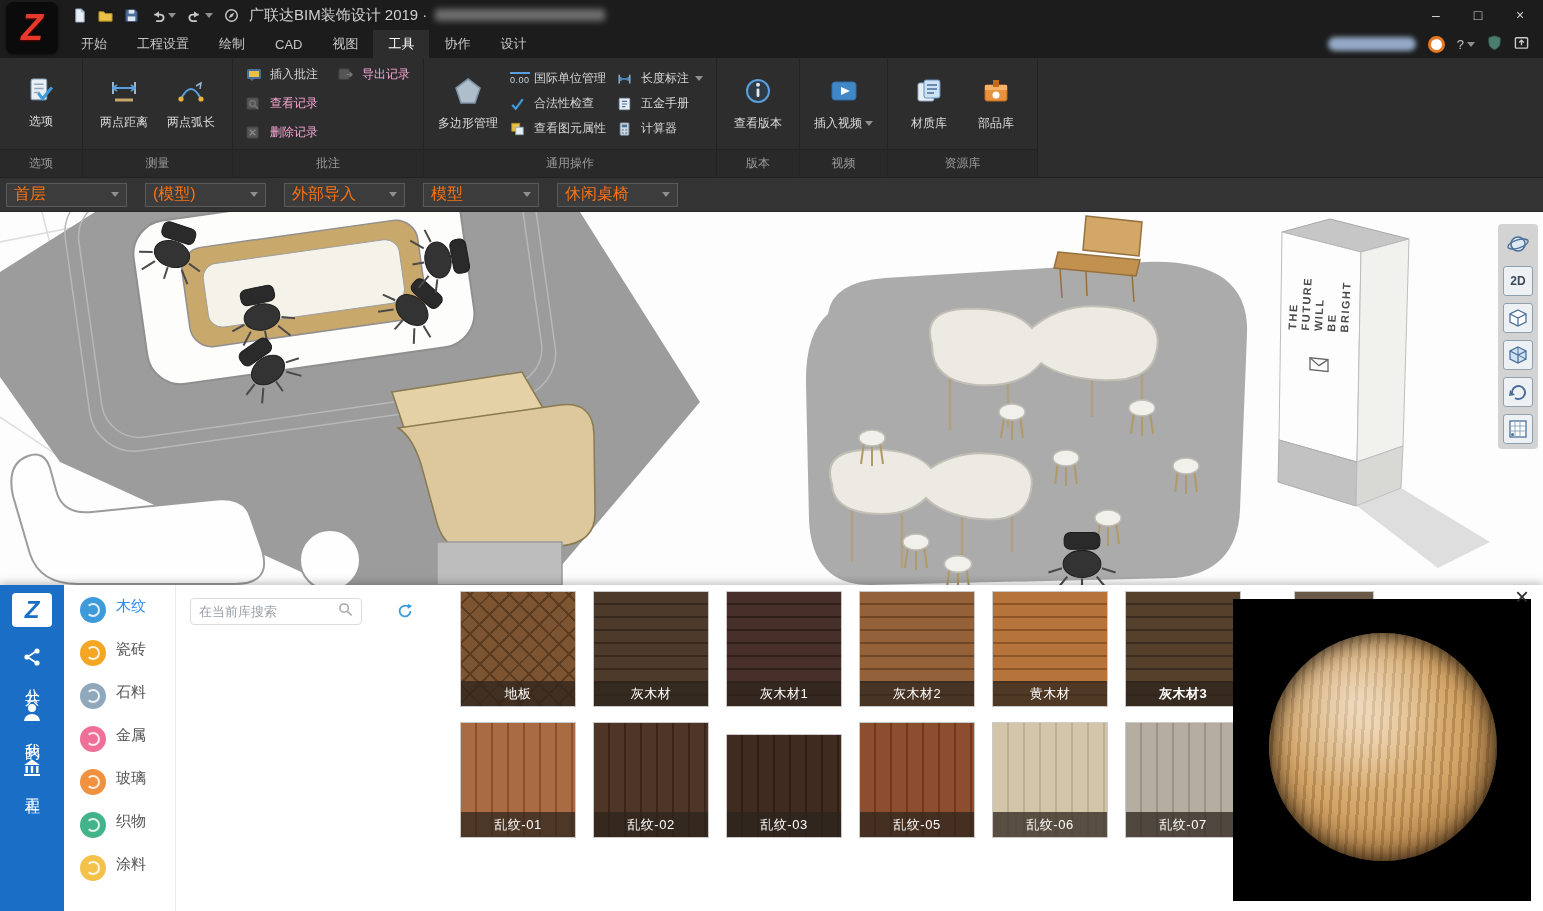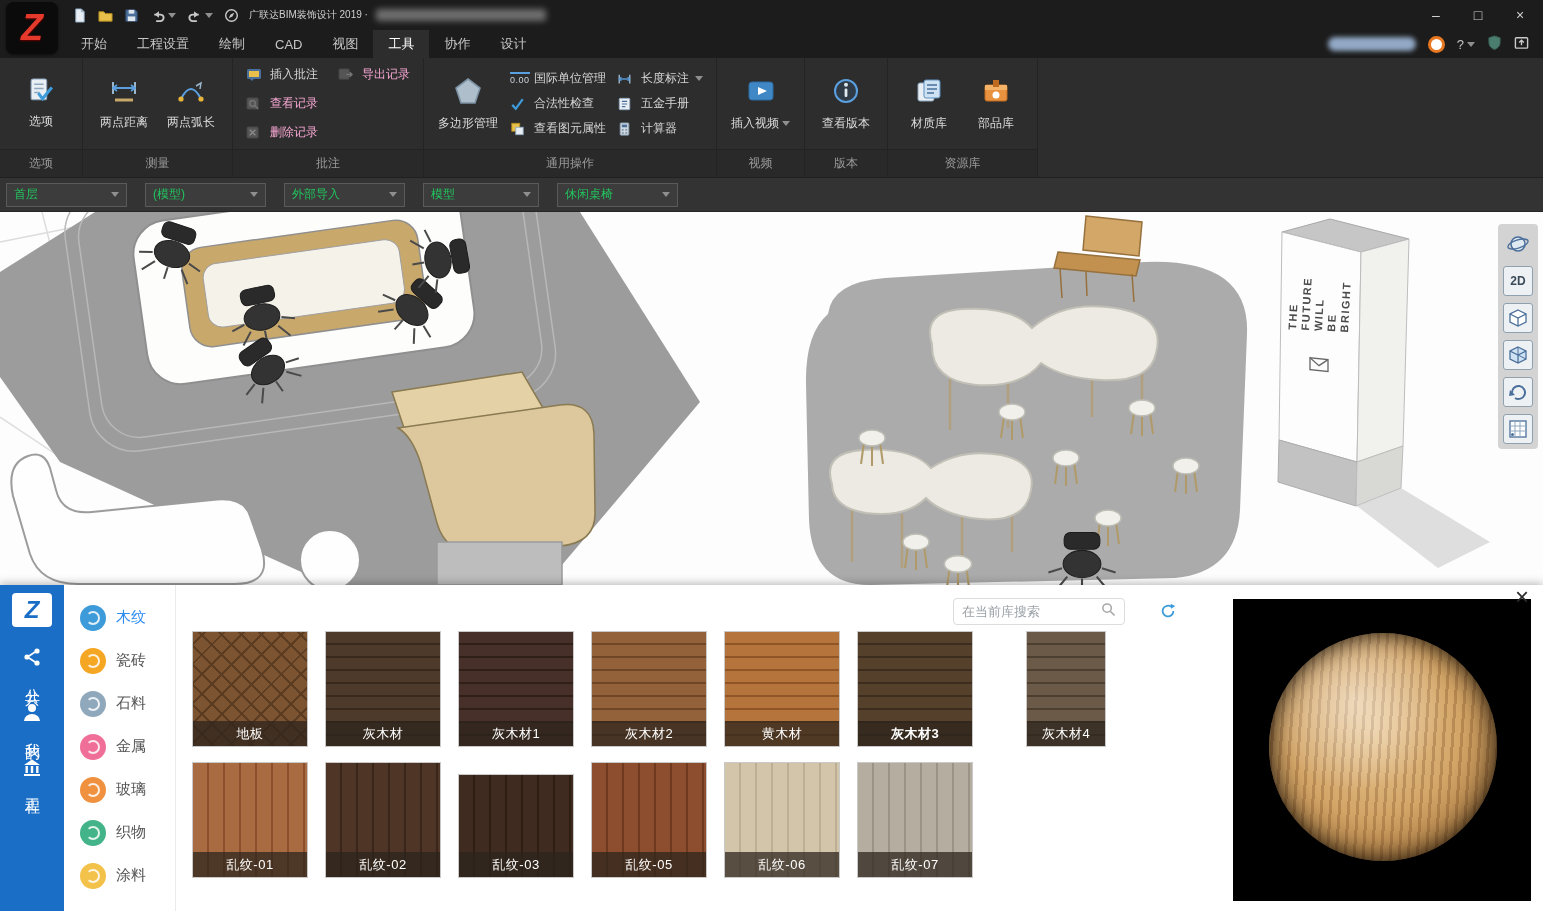--- a/index.html
+++ b/index.html
@@ -6,21 +6,21 @@
   html,body{width:1543px;height:911px;overflow:hidden;background:#fff;
     font-family:"Liberation Sans","DejaVu Sans",sans-serif}
   #app{position:relative;width:1543px;height:911px;background:#fff}
 
   
   .titlebar{position:absolute;left:0;top:0;width:100%;height:30px;background:#1c1c1c;
     display:flex;align-items:center;color:#c9c9c9;font-size:13px;z-index:20}
   .qat{display:flex;align-items:center;gap:11px;margin-left:72px}
   .qat .ic{display:flex;align-items:center;gap:2px;cursor:pointer}
   .caret-down{width:0;height:0;border-left:4px solid transparent;border-right:4px solid transparent;border-top:5px solid #8f8f8f}
-  .apptitle{margin-left:10px;display:flex;align-items:center;gap:8px;color:#cfcfcf;font-size:10px}
+  .apptitle{margin-left:10px;display:flex;align-items:center;gap:8px;color:#cfcfcf;font-size:15px}
   .blurbox{width:170px;height:12px;background:#8a8a8a;border-radius:3px;filter:blur(3px);opacity:.75}
   .wincontrols{margin-left:auto;display:flex;align-items:center;gap:8px;margin-right:6px}
   .winbtn{width:34px;height:26px;display:flex;align-items:center;justify-content:center;color:#cfcfcf;font-size:14px;cursor:pointer}
 
   
   .logo{position:absolute;left:6px;top:2px;width:52px;height:52px;background:#0b0b0b;border-radius:8px;
     z-index:40;display:flex;align-items:center;justify-content:center;box-shadow:0 1px 3px rgba(0,0,0,.6)}
   .logo span{color:#e4392b;font-size:36px;font-weight:bold;font-style:italic;text-shadow:0 1px 2px #600}
 
   
@@ -46,21 +46,21 @@
     cursor:pointer;border-radius:2px;white-space:nowrap}
   .smallbtn.disabled{color:#f9a8d4}
   .smallcol{display:flex;flex-direction:column;justify-content:center}
   .annotation-grid{display:grid;grid-template-columns:auto auto;grid-auto-rows:26px;align-content:center;column-gap:12px}
   .ic16{width:18px;height:16px;display:flex;align-items:center;justify-content:flex-start;flex-shrink:0}
   .unit-ic{font-size:9px;color:#c9d4de;line-height:1;padding-top:2px;border-top:2px solid #5aa0e0;letter-spacing:.5px}
 
   
   .selrow{position:absolute;left:0;top:178px;width:100%;height:34px;background:#333333;display:flex;
     align-items:center;gap:18px;padding-left:6px;border-bottom:1px solid #262626;z-index:15}
-  .dropdown{width:121px;height:24px;background:#3c3c3c;border:1px solid #5a5a5a;color:#22c55e;font-size:12px;
+  .dropdown{width:121px;height:24px;background:#3c3c3c;border:1px solid #5a5a5a;color:#f97316;font-size:16px;
     display:flex;align-items:center;justify-content:space-between;padding:0 7px;cursor:pointer;white-space:nowrap}
 
   
   .viewport{position:absolute;left:0;top:212px;width:1543px;height:373px;background:#fdfdfd;overflow:hidden}
   .viewport svg{display:block}
   .viewtools{position:absolute;right:5px;top:12px;width:40px;background:rgba(176,176,176,.55);
     border-radius:4px;display:flex;flex-direction:column;align-items:center;padding:5px 0;gap:7px}
   .vtbtn{width:30px;height:30px;display:flex;align-items:center;justify-content:center;background:#eef1f4;
     border:1px solid #8fa0ae;border-radius:3px;font-size:12px;font-weight:bold;color:#3a4a58;cursor:pointer}
   .vtbtn.flat{background:transparent;border-color:transparent}
@@ -69,27 +69,27 @@
   .matpanel{position:absolute;left:0;top:585px;width:100%;height:326px;background:#ffffff;display:flex;
     z-index:30;box-shadow:0 -2px 8px rgba(0,0,0,.25)}
   .bluebar{width:64px;background:#1b6ec6;display:flex;flex-direction:column;align-items:center;flex-shrink:0}
   .bluelogo{width:40px;height:34px;background:#fff;border-radius:4px;margin:8px 0 10px;display:flex;
     align-items:center;justify-content:center;color:#1b6ec6;font-weight:bold;font-size:24px;font-style:italic}
   .bnav{width:100%;padding:10px 0;display:flex;flex-direction:column;align-items:center;gap:5px;color:#fff;cursor:pointer}
   .bnav .vtext{writing-mode:vertical-rl;font-size:15px;letter-spacing:3px}
 
   .catlist{width:112px;background:#fff;border-right:1px solid #ebebeb;padding-top:12px;display:flex;
     flex-direction:column;gap:2px;flex-shrink:0}
-  .catitem{height:41px;display:flex;align-items:center;gap:10px;padding-left:16px;cursor:pointer;font-size:15px;color:#555}
+  .catitem{height:41px;display:flex;align-items:flex-start;gap:10px;padding-left:16px;cursor:pointer;font-size:15px;color:#555}
   .catitem.selected .catlabel{color:#2d8cf0}
   .caticon{width:26px;height:26px;border-radius:50%;position:relative;flex-shrink:0}
   .caticon::after{content:"";position:absolute;inset:6px;border:2px solid rgba(255,255,255,.85);
     border-radius:50%;border-left-color:transparent}
 
-  .matmain{flex:1;display:flex;flex-direction:column;padding:6px 10px 0 14px;min-width:0}
+  .matmain{flex:1;display:flex;flex-direction:row;padding:6px 10px 0 14px;min-width:0}
   .mathead{height:40px;display:flex;align-items:center;justify-content:flex-end;gap:32px;padding-right:42px;flex-shrink:0}
   .searchbox{width:172px;height:27px;border:1px solid #dcdcdc;border-radius:4px;display:flex;align-items:center;
     justify-content:space-between;padding:0 8px;background:#fff}
   .searchbox input{border:none;outline:none;width:130px;font-size:13px;color:#555;
     font-family:"Liberation Sans","DejaVu Sans",sans-serif}
   .searchbox input::placeholder{color:#9aa0a6}
   .refreshbtn{width:22px;height:22px;display:flex;align-items:center;justify-content:center;cursor:pointer}
   .matgrid{display:grid;grid-template-columns:repeat(7,116px);grid-auto-rows:116px;gap:15px 17px;padding-left:2px}
   .swatch{position:relative;border:1px solid #c9c9c9;cursor:pointer;overflow:hidden}
   .swlabel{position:absolute;left:0;right:0;bottom:0;height:25px;background:rgba(44,36,28,.74);color:#fff;
@@ -361,47 +361,47 @@
         </div>
       </div>
       <div class="rgroup-label">通用操作</div>
     </div>
 
     <div class="rgroup">
       <div class="rgroup-body">
         <div class="bigbtn">
           <span>
             <svg width="30" height="30" viewBox="0 0 30 30">
+                <circle cx="15" cy="15" r="11" fill="#2f3b46" stroke="#5aa0e0" stroke-width="2"></circle>
+                <rect x="13.6" y="12.5" width="2.8" height="8.5" rx="1.2" fill="#dfe7ee"></rect>
+                <circle cx="15" cy="8.8" r="2" fill="#dfe7ee"></circle>
+              </svg>
+          </span>
+          <span class="biglabel">查看版本</span>
+        </div>
+      </div>
+      <div class="rgroup-label">版本</div>
+    </div>
+
+    <div class="rgroup">
+      <div class="rgroup-body">
+        <div class="bigbtn">
+          <span>
+            <svg width="30" height="30" viewBox="0 0 30 30">
                 <rect x="3" y="6" width="24" height="18" rx="3" fill="#3f88c5" stroke="#2d6da3"></rect>
                 <polygon points="12,11 21,15 12,19" fill="#fff"></polygon>
               </svg>
           </span>
           <span class="biglabel">
             <span>插入视频</span>
             <span class="caret-down"></span>
           </span>
         </div>
       </div>
       <div class="rgroup-label">视频</div>
-    </div>
-
-    <div class="rgroup">
-      <div class="rgroup-body">
-        <div class="bigbtn">
-          <span>
-            <svg width="30" height="30" viewBox="0 0 30 30">
-                <circle cx="15" cy="15" r="11" fill="#2f3b46" stroke="#5aa0e0" stroke-width="2"></circle>
-                <rect x="13.6" y="12.5" width="2.8" height="8.5" rx="1.2" fill="#dfe7ee"></rect>
-                <circle cx="15" cy="8.8" r="2" fill="#dfe7ee"></circle>
-              </svg>
-          </span>
-          <span class="biglabel">查看版本</span>
-        </div>
-      </div>
-      <div class="rgroup-label">版本</div>
     </div>
 
     <div class="rgroup">
       <div class="rgroup-body">
         <div class="bigbtn">
           <span>
             <svg width="30" height="30" viewBox="0 0 30 30">
                 <rect x="4" y="7" width="16" height="18" rx="2" fill="#e9eef4" stroke="#8fa8c0"></rect>
                 <rect x="10" y="4" width="16" height="18" rx="2" fill="#cfe2f3" stroke="#5a8fc0"></rect>
                 <path d="M13 9 h10 M13 13 h10 M13 17 h7" stroke="#4a6f9a" stroke-width="1.3"></path>

